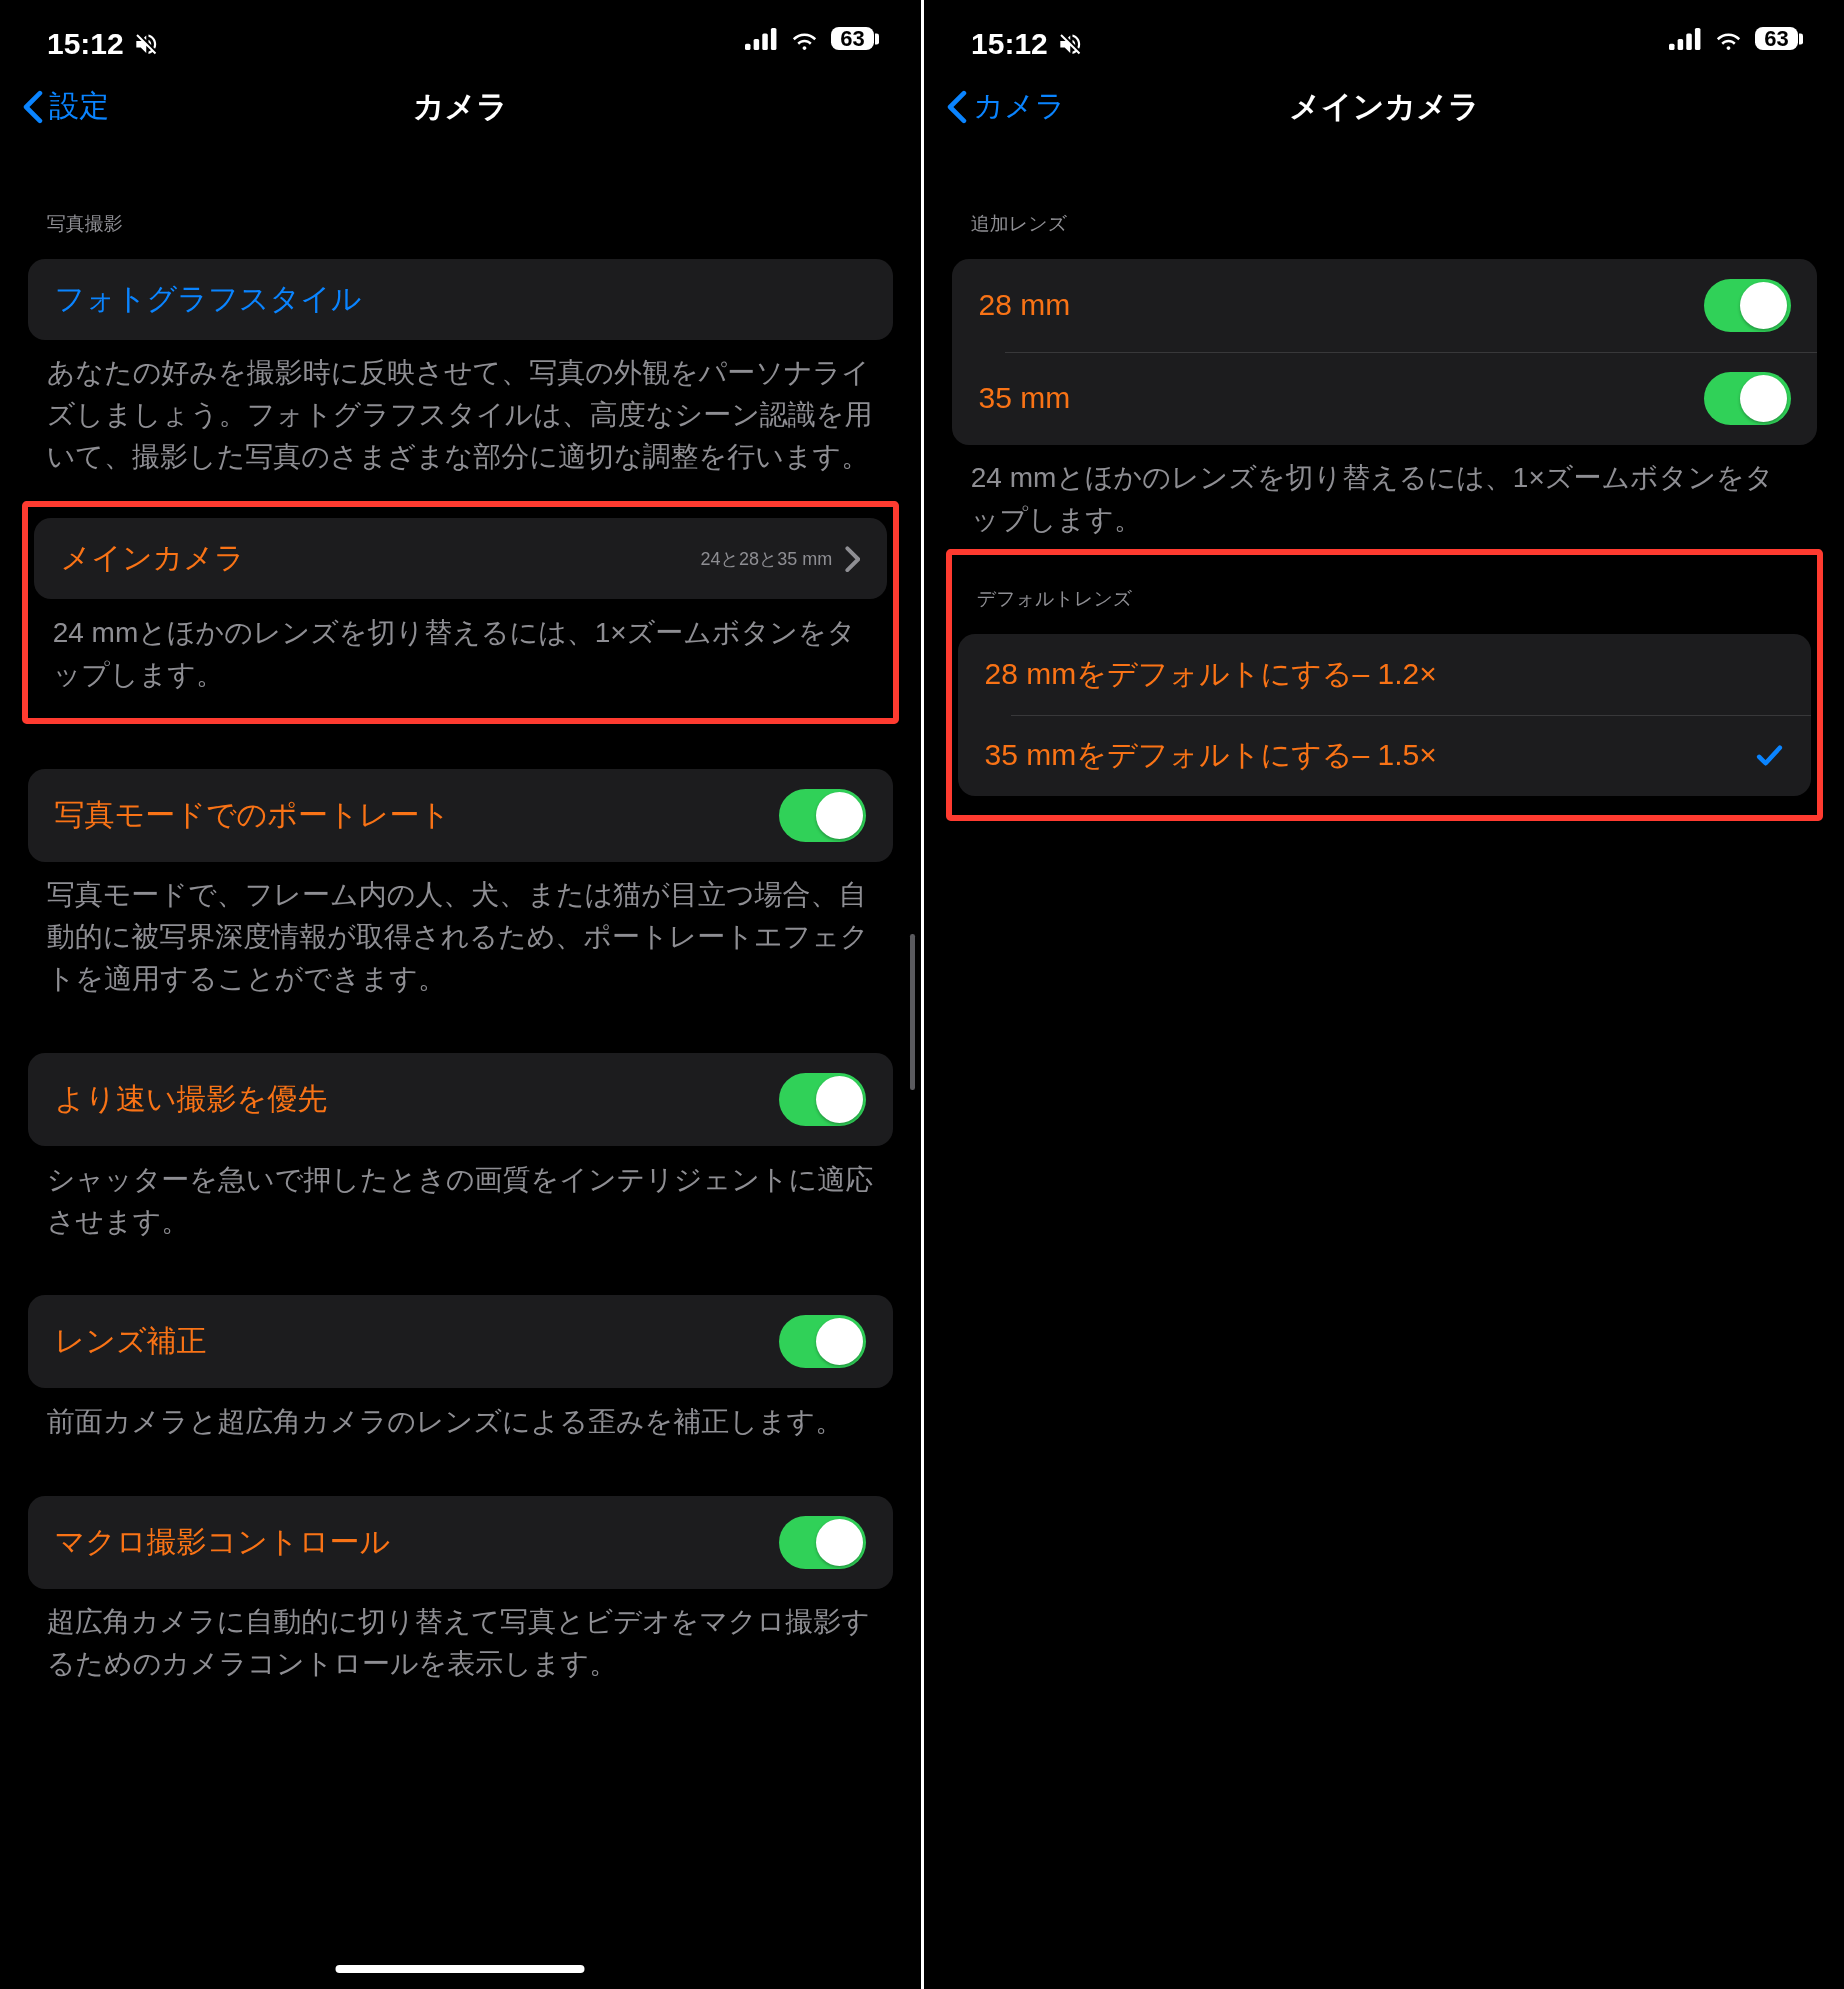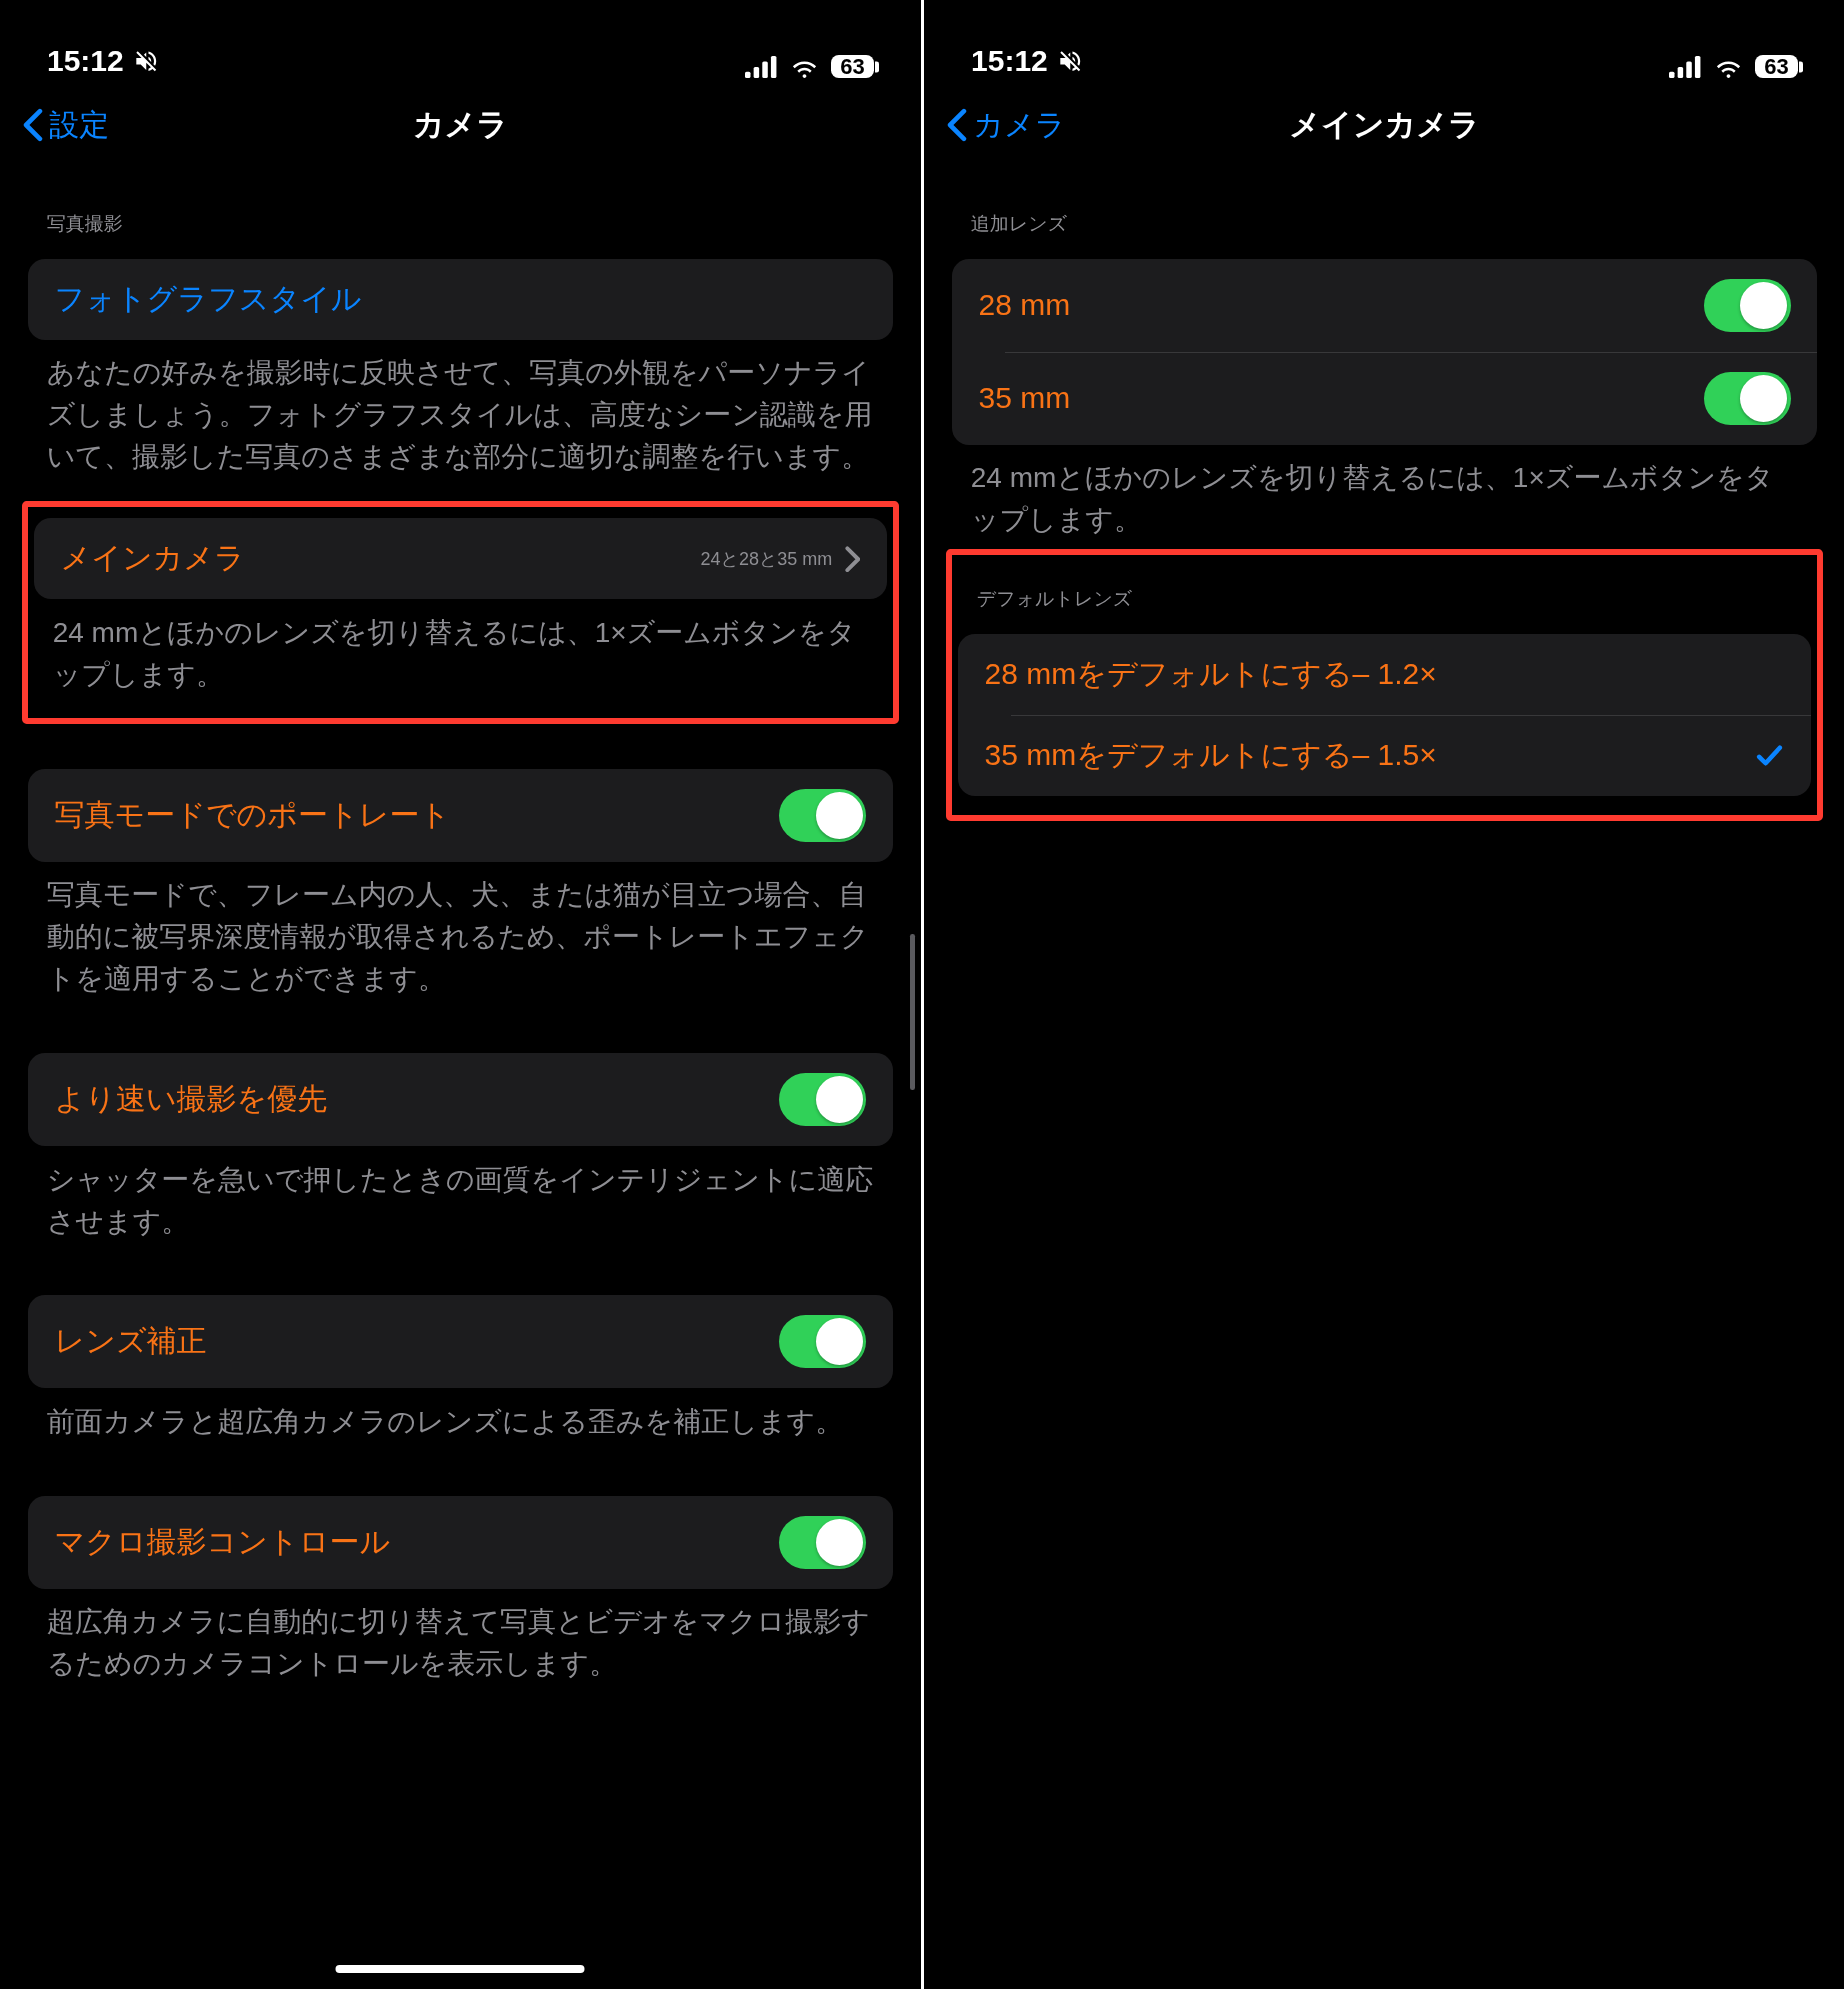--- a/index.html
+++ b/index.html
@@ -18,21 +18,21 @@
     height: 1989px;
     background: #000;
     color: #fff;
     display: flex;
     flex-direction: column;
     position: relative;
   }
   .status-bar {
     display: flex;
     justify-content: space-between;
-    align-items: flex-end;
+    align-items: flex-start;
     padding: 27px 47px 7.8px 47px;
     height: 86px;
   }
   .status-left {
     display: flex;
     align-items: center;
     gap: 9.3px;
     font-size: 30px;
     font-weight: 600;
   }
@@ -60,21 +60,20 @@
     right: -4.7px;
     top: 50%;
     transform: translateY(-50%);
     width: 3.9px;
     height: 11px;
     background: #fff;
     border-radius: 0 2.3px 2.3px 0;
   }
   .nav-bar {
     display: flex;
-    align-items: center;
     justify-content: center;
     height: 78px;
     position: relative;
     padding: 0 31px;
   }
   .back-btn {
     position: absolute;
     left: 23px;
     display: flex;
     align-items: center;

